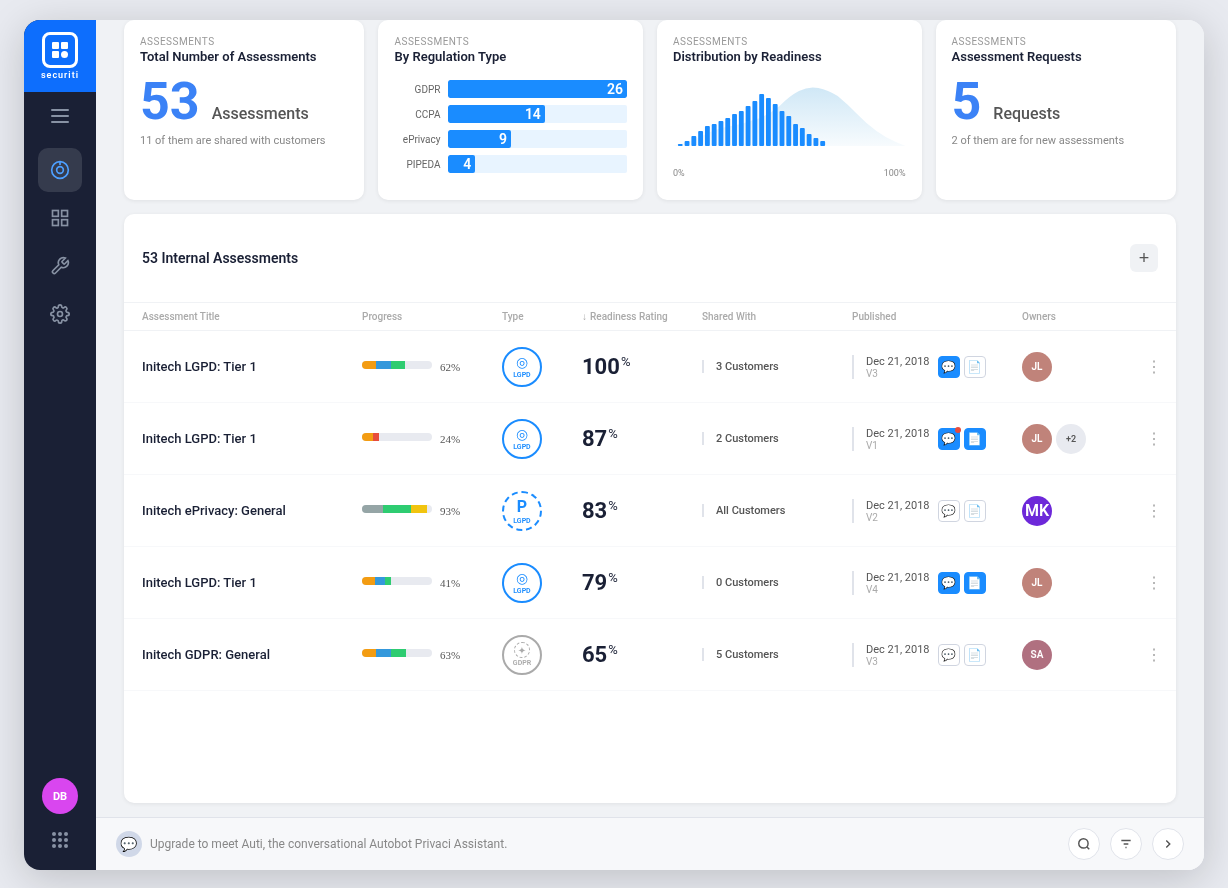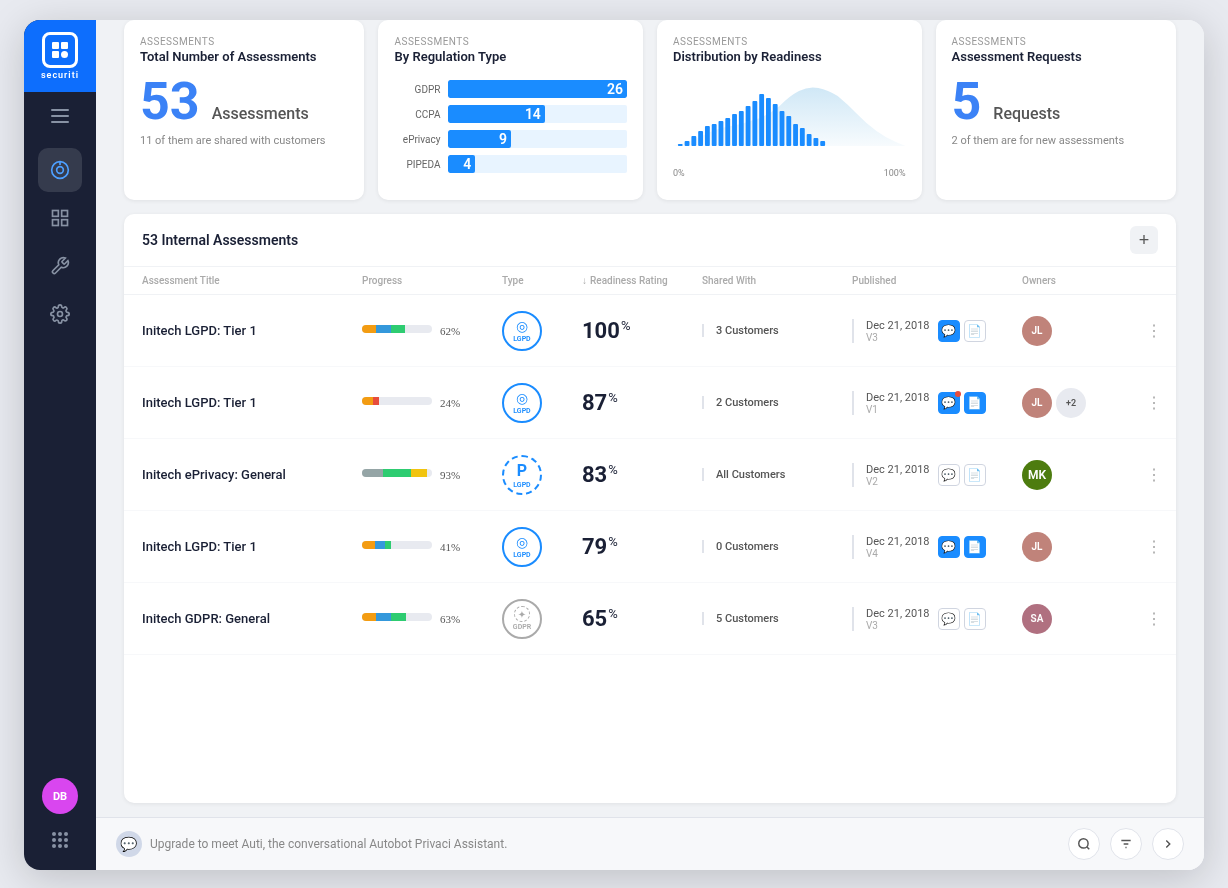--- a/index.html
+++ b/index.html
@@ -254,21 +254,21 @@
       border-radius: 10px;
       overflow: hidden;
       display: flex;
       flex-direction: column;
       box-shadow: 0 1px 4px rgba(0,0,0,0.07);
     }
     .table-header {
       display: flex;
       align-items: center;
       justify-content: space-between;
-      padding: 12px 18px;
+      padding: 30px 18px;
       border-bottom: 1px solid #f0f2f5;
       flex-shrink: 0;
     }
     .table-title {
       font-size: 14px;
       font-weight: 600;
       color: #1a2035;
     }
     .add-btn {
       width: 28px;
@@ -851,21 +851,21 @@
         <div class="pub-version">V2</div>
       </div>
       <div class="pub-icons">
         <div class="pub-icon" style="position:relative">
           💬
         </div>
         <div class="pub-icon">📄</div>
       </div>
     </div>
     <div class="owners-cell">
-      <div class="owner-avatar" style="background:#4d7c0f;color:white;font-size:12px">MK</div>
+      <div class="owner-avatar" style="background:#6d28d9;color:white;font-size:16px">MK</div>
 
     </div>
     <div>
       <div class="more-btn">⋮</div>
     </div>
   </div>
           <div class="table-row">
     <div class="cell-title">Initech LGPD: Tier 1</div>
     <div class="progress-cell">
       <div class="progress-bar">

